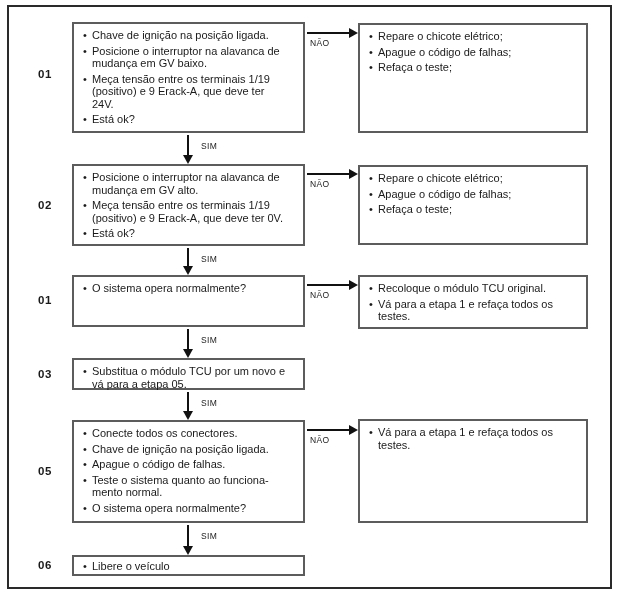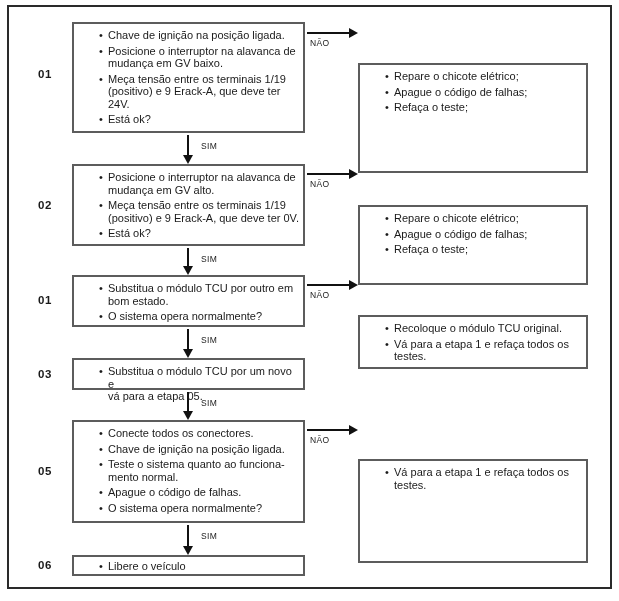--- a/index.html
+++ b/index.html
@@ -9,24 +9,24 @@
     font-family:"Liberation Sans", sans-serif;
     color:#1a1a1a;
   }
   #frame {
     position:absolute; left:7px; top:5px; width:605px; height:584px;
     border:2px solid #2a2a2a; box-sizing:border-box;
   }
   .box {
     position:absolute; box-sizing:border-box;
     border:2px solid #5c5c5c; background:#fff;
-    padding:5px 4px 0 22px;
+    padding:5px 4px 0 6px;
   }
   .box.main { left:72px; width:233px; }
-  .box.right { left:358px; width:230px;margin-top:40px; }
+  .box.right { left:358px; width:230px; }
   .bullet {
     position:relative; padding-left:12px;
     font-size:11px; line-height:12.5px;
     white-space:pre-line; margin-bottom:3px;
   }
   .bullet::before { content:"•"; position:absolute; left:3px; top:0; }
   .stepnum {
     position:absolute; left:31px; width:28px; text-align:center;
     font-size:11.5px; font-weight:bold; letter-spacing:0.5px;
   }
@@ -88,22 +88,20 @@
   <div class="box right" style="top:165px;height:80px">
     <div class="bullet">Repare o chicote elétrico;</div>
     <div class="bullet">Apague o código de falhas;</div>
     <div class="bullet">Refaça o teste;</div>
   </div>
   <div class="varrow" style="left:187px;top:248px;height:18px"></div>
   <div class="lbl" style="left:201px;top:254px">SIM</div>
 
   <div class="stepnum" style="top:294px">01</div>
   <div class="box main" style="top:275px;height:52px">
-    <div class="bullet">Substitua o módulo TCU por outro em
-bom estado.</div>
     <div class="bullet">O sistema opera normalmente?</div>
   </div>
   <div class="harrow" style="left:307px;top:284px"></div>
   <div class="lbl nao" style="left:310px;top:290px">NÃO</div>
   <div class="box right" style="top:275px;height:54px">
     <div class="bullet">Recoloque o módulo TCU original.</div>
     <div class="bullet">Vá para a etapa 1 e refaça todos os
 testes.</div>
   </div>
   <div class="varrow" style="left:187px;top:329px;height:20px"></div>
@@ -114,23 +112,23 @@
     <div class="bullet">Substitua o módulo TCU por um novo e
 vá para a etapa 05.</div>
   </div>
   <div class="varrow" style="left:187px;top:392px;height:19px"></div>
   <div class="lbl" style="left:201px;top:398px">SIM</div>
 
   <div class="stepnum" style="top:465px">05</div>
   <div class="box main" style="top:420px;height:103px">
     <div class="bullet">Conecte todos os conectores.</div>
     <div class="bullet">Chave de ignição na posição ligada.</div>
+    <div class="bullet">Apague o código de falhas.</div>
     <div class="bullet">Teste o sistema quanto ao funciona-
 mento normal.</div>
-    <div class="bullet">Apague o código de falhas.</div>
     <div class="bullet">O sistema opera normalmente?</div>
   </div>
   <div class="harrow" style="left:307px;top:429px"></div>
   <div class="lbl nao" style="left:310px;top:435px">NÃO</div>
   <div class="box right" style="top:419px;height:104px">
     <div class="bullet">Vá para a etapa 1 e refaça todos os
 testes.</div>
   </div>
   <div class="varrow" style="left:187px;top:525px;height:21px"></div>
   <div class="lbl" style="left:201px;top:531px">SIM</div>

